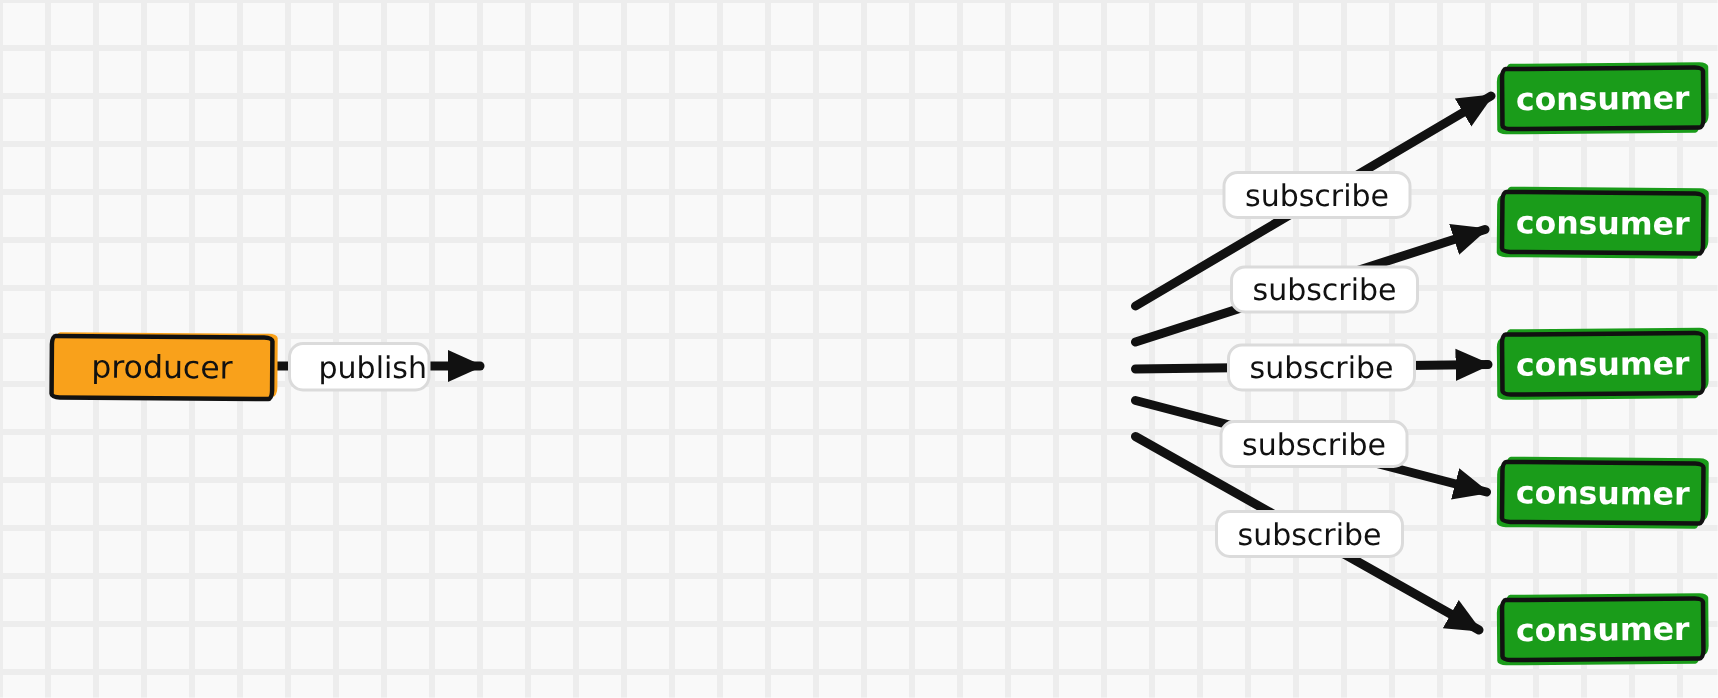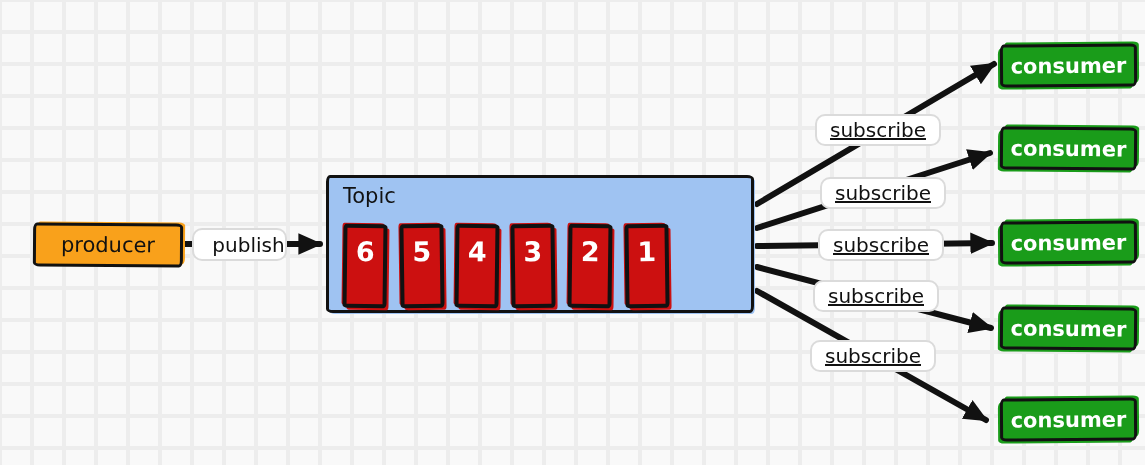--- a/index.html
+++ b/index.html
@@ -69,21 +69,21 @@
     position:absolute;
     box-sizing:border-box;
     background:#fff;
     border:2px solid #dbdbdb;
     border-radius:10px;
     display:flex;align-items:center;justify-content:center;
     color:#111;font-size:20px;
     z-index:3;
   }
   .publish{left:192px;top:228px;width:95px;height:33px;padding-left:18px;}
-  .sub{width:126px;height:32px;text-decoration:underline;}
+  .sub{width:126px;height:32px;}
 </style>
 </head>
 <body>
 
 <div class="stage">
 
   <svg class="arrows" width="1145" height="465" viewBox="0 0 1145 465">
     <defs>
       <marker id="ah" viewBox="0 0 4 4" markerWidth="4" markerHeight="4" refX="3.6" refY="2" orient="auto" markerUnits="strokeWidth">
         <path d="M0,0.2 L4,2 L0,3.8 Z" fill="#111"></path>
@@ -94,29 +94,20 @@
     <line x1="757" y1="228" x2="990" y2="153" marker-end="url(#ah)"></line>
     <line x1="757" y1="246" x2="992" y2="243" marker-end="url(#ah)"></line>
     <line x1="757" y1="267" x2="991" y2="328" marker-end="url(#ah)"></line>
     <line x1="757" y1="291" x2="986" y2="420" marker-end="url(#ah)"></line>
   </svg>
 
   <div class="node producer">producer</div>
 
   <div class="bubble publish">publish</div>
 
-  <div class="node topic">
-    <span class="topic-title">Topic</span>
-    <div class="card" style="left:14px">6</div>
-    <div class="card" style="left:71px">5</div>
-    <div class="card" style="left:126px">4</div>
-    <div class="card" style="left:182px">3</div>
-    <div class="card" style="left:239px">2</div>
-    <div class="card" style="left:296px">1</div>
-  </div>
 
   <div class="bubble sub" style="left:815px;top:114px">subscribe</div>
   <div class="bubble sub" style="left:820px;top:177px">subscribe</div>
   <div class="bubble sub" style="left:818px;top:229px">subscribe</div>
   <div class="bubble sub" style="left:813px;top:280px">subscribe</div>
   <div class="bubble sub" style="left:810px;top:340px">subscribe</div>
 
   <div class="node consumer r1" style="top:44px">consumer</div>
   <div class="node consumer r2" style="top:127px">consumer</div>
   <div class="node consumer r1" style="top:221px">consumer</div>

